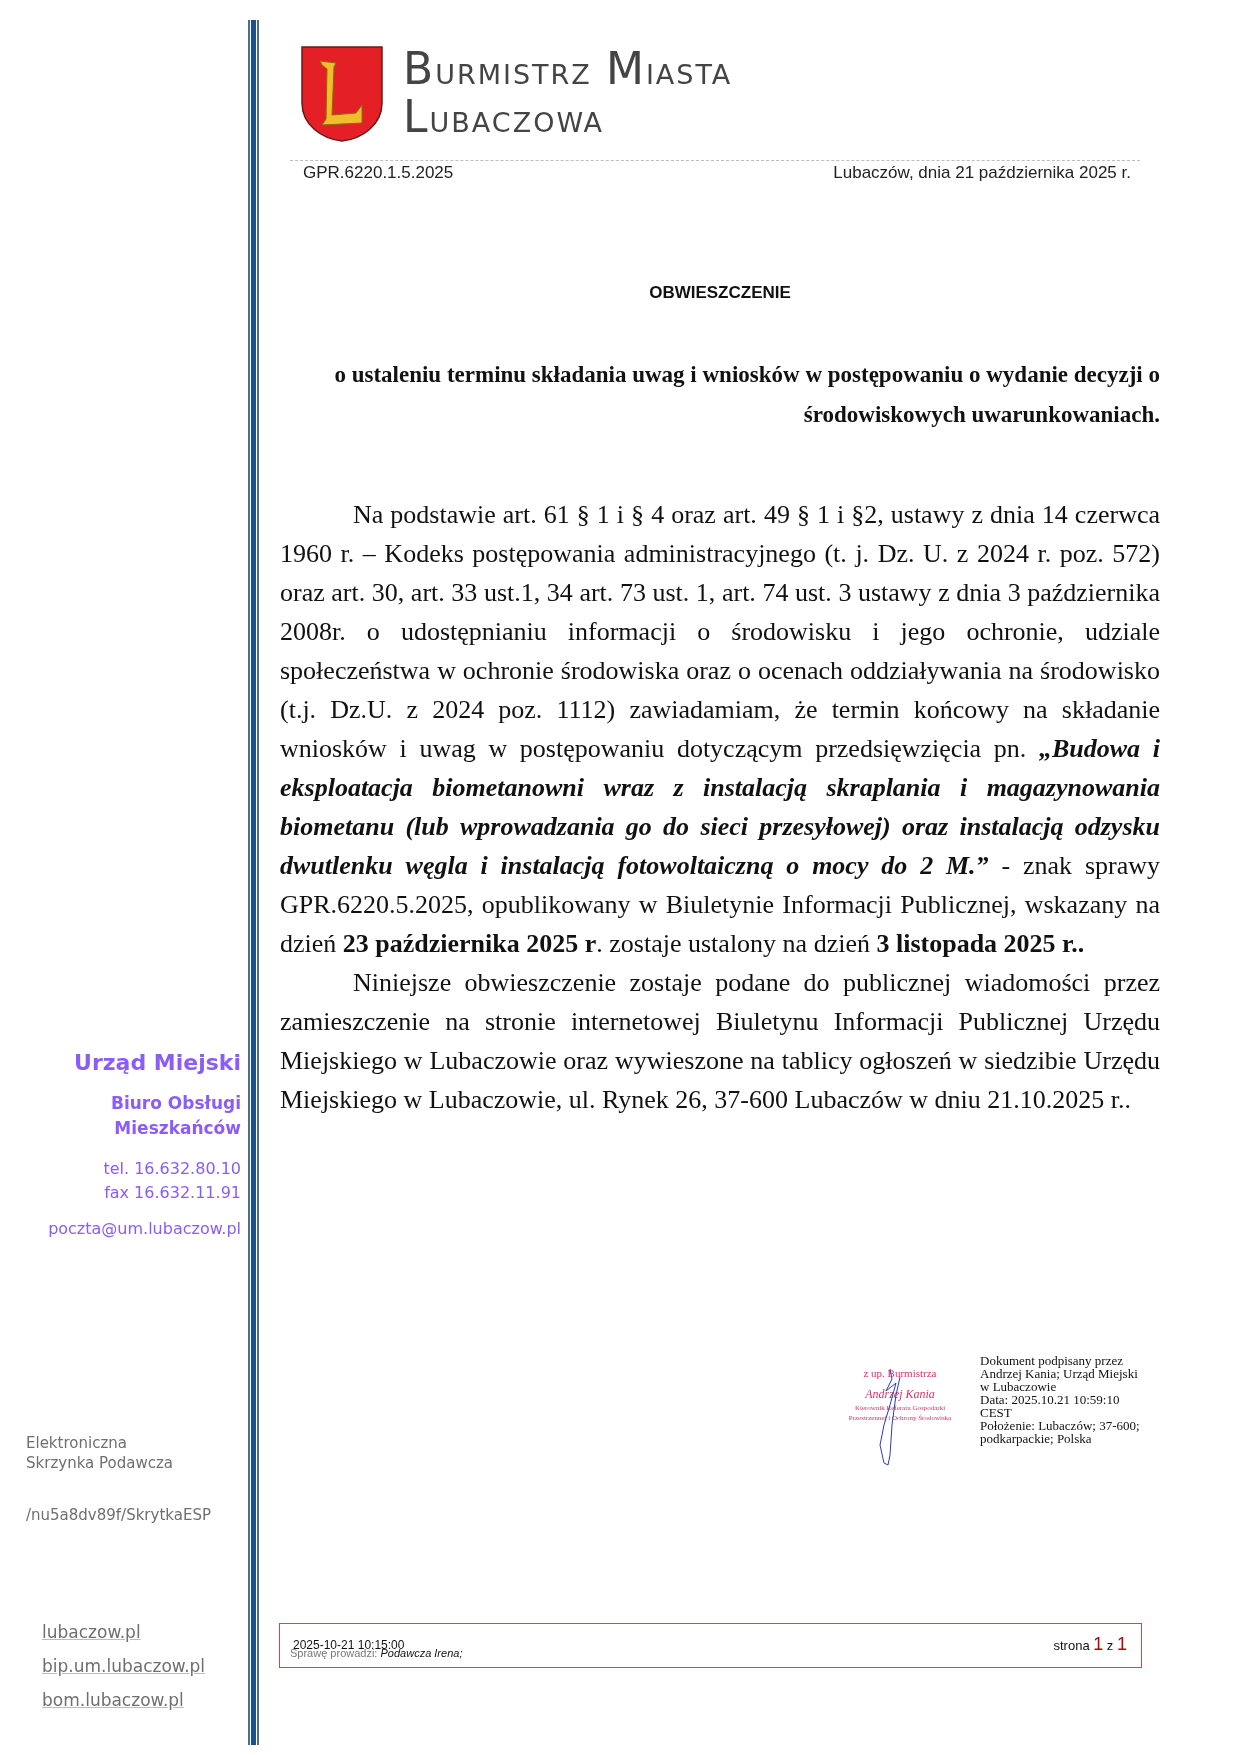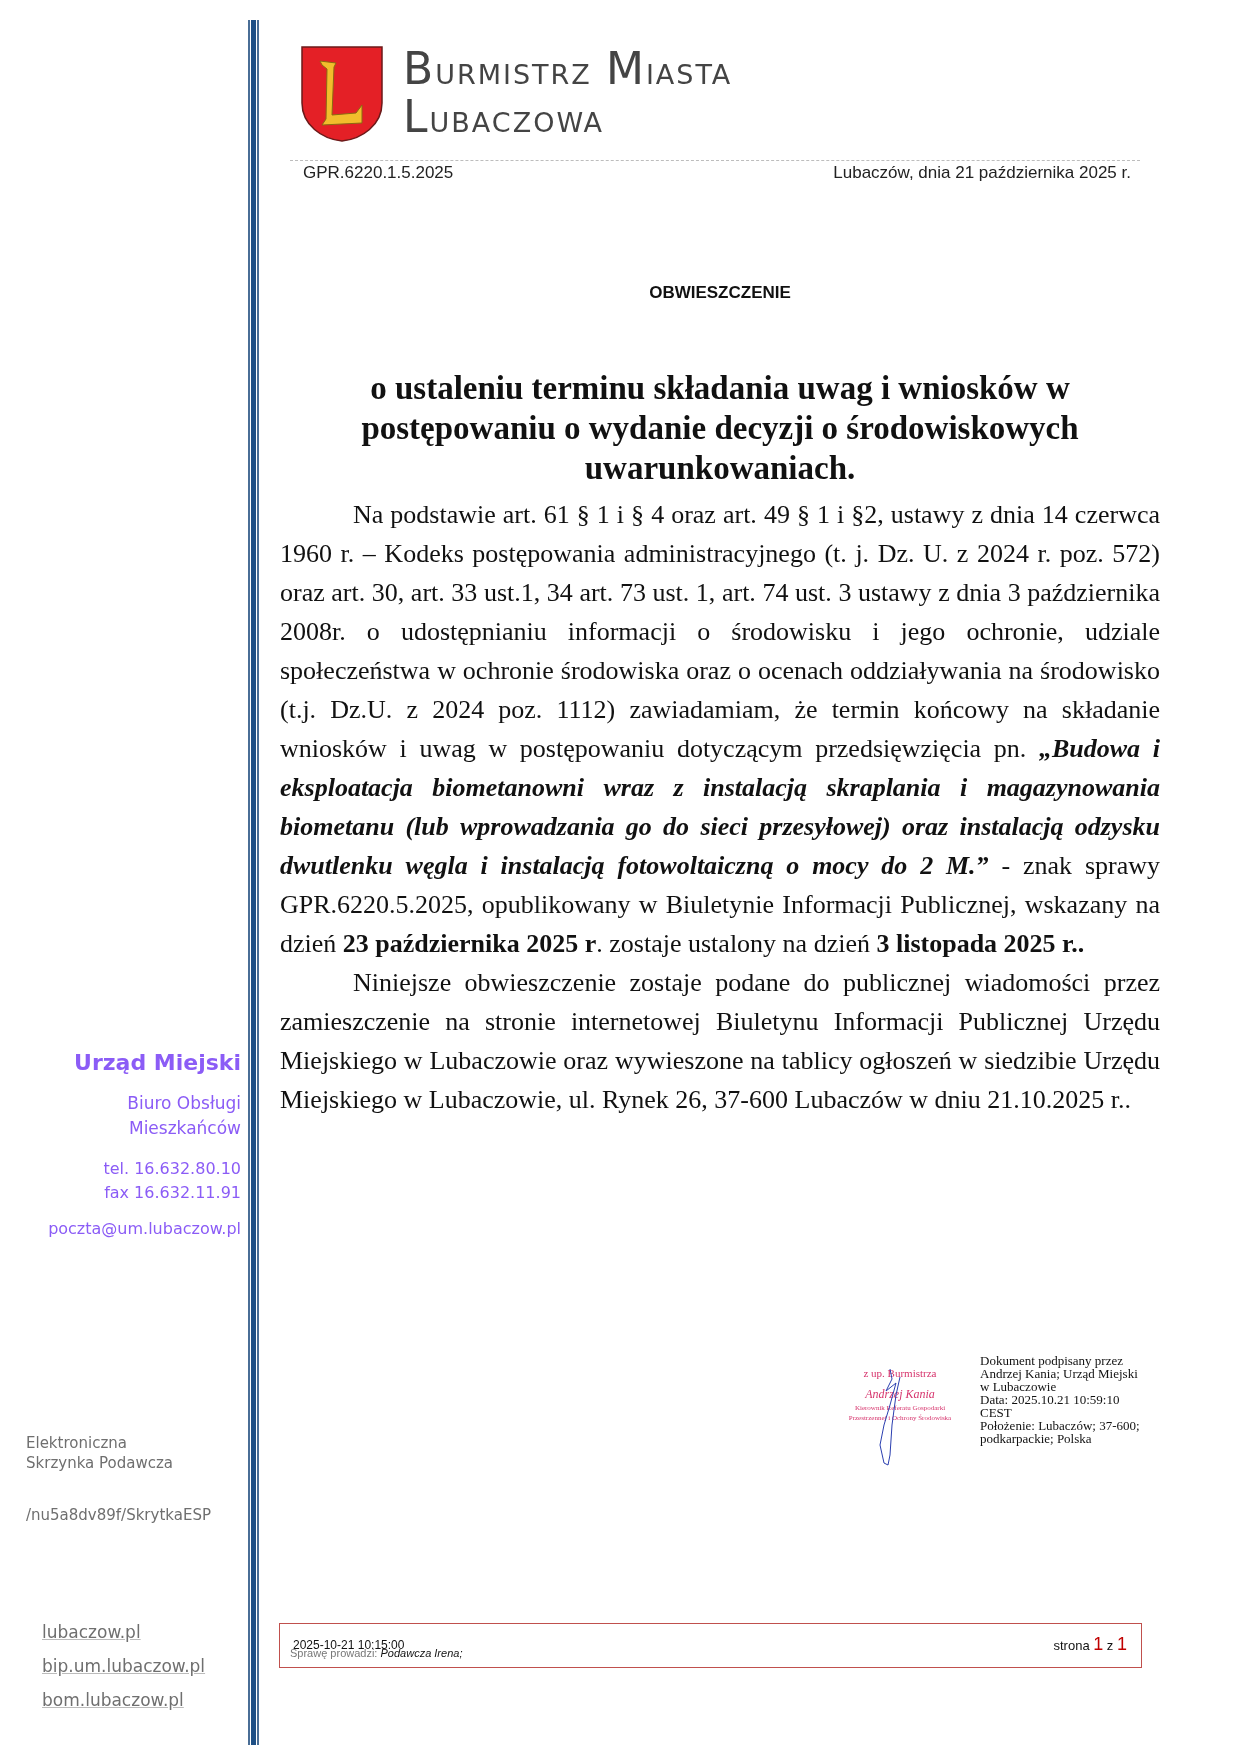--- a/index.html
+++ b/index.html
@@ -15,30 +15,30 @@
   .logo { position: absolute; left: 300px; top: 45px; width: 84px; height: 98px; }
   .title { position: absolute; left: 403px; top: 46px; color: #444444; font-family: "DejaVu Sans", sans-serif; letter-spacing: 2px; font-variant: small-caps; line-height: 45px; }
   .title .l1 { font-size: 38px; display: block; }
   .title .l2 { font-size: 38px; display: block; }
   .title .big { font-size: 44px; }
   .dotted { position: absolute; left: 290px; top: 160px; width: 850px; border-top: 1px dashed #bdbdbd; }
   .ref { position: absolute; left: 303px; top: 163px; font-size: 17px; color: #222; font-family: "Liberation Sans Narrow", "Liberation Sans", sans-serif; }
   .date { position: absolute; right: 110px; top: 163px; font-size: 17px; color: #222; }
 
   .doc-title { position: absolute; left: 280px; width: 880px; top: 283px; text-align: center; font-weight: bold; font-size: 17px; color: #111; }
-  .subtitle { position: absolute; left: 280px; width: 880px; top: 368px; text-align: center; font-family: "Liberation Serif", serif; font-weight: bold; font-size: 33px; line-height: 40px; color: #111; }
+  .subtitle { position: absolute; left: 280px; width: 880px; top: 355px; text-align: right; font-family: "Liberation Serif", serif; font-weight: bold; font-size: 23px; line-height: 40px; color: #111; }
 
   .body { position: absolute; left: 280px; width: 880px; top: 495px; font-family: "Liberation Serif", serif; font-size: 26px; line-height: 39px; color: #111; text-align: justify; }
   .body p { margin: 0; text-indent: 73px; }
   .body .emph { font-weight: bold; font-style: italic; }
   .body .b { font-weight: bold; }
 
   .sidebar { position: absolute; left: 26px; top: 1050px; width: 215px; color: #8b5cf6; font-family: "DejaVu Sans", sans-serif; text-align: right; }
   .sb-org { font-size: 22px; font-weight: bold; margin: 0 0 16px 0; }
-  .sb-dept { font-size: 17px; font-weight: normal; line-height: 25px; margin-bottom: 16px; }
+  .sb-dept { font-size: 17px; font-weight: bold; line-height: 25px; margin-bottom: 16px; }
   .sb-line { font-size: 16px; line-height: 24px; }
   .sb-block { margin-bottom: 12px; }
   .sb-esp { position: absolute; left: 26px; top: 1433px; color: #6f6f6f; font-family: "DejaVu Sans", sans-serif; font-size: 15px; line-height: 20px; }
   .sb-esp .path { margin-top: 32px; display: block; }
   .sb-links { position: absolute; left: 26px; top: 1620px; font-family: "DejaVu Sans", sans-serif; font-size: 17px; color: #6f6f6f; }
   .sb-links a { display: block; color: #6f6f6f; text-decoration: underline; text-decoration-color: #bbbbbb; margin-bottom: 9px; line-height: 25px; margin-left: 16px; }
 
   .sig-stamp { position: absolute; left: 830px; top: 1365px; width: 140px; height: 110px; }
   .sig-text { position: absolute; left: 980px; top: 1354px; font-family: "Liberation Serif", serif; font-size: 13px; line-height: 13px; color: #111; width: 160px; }
 

